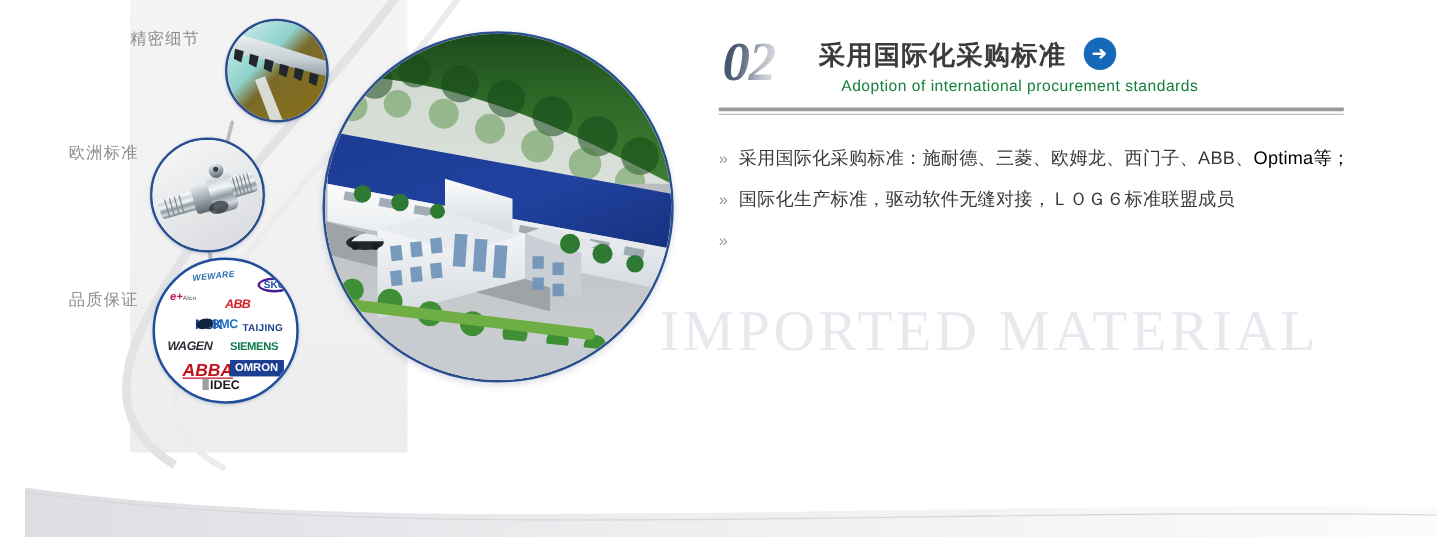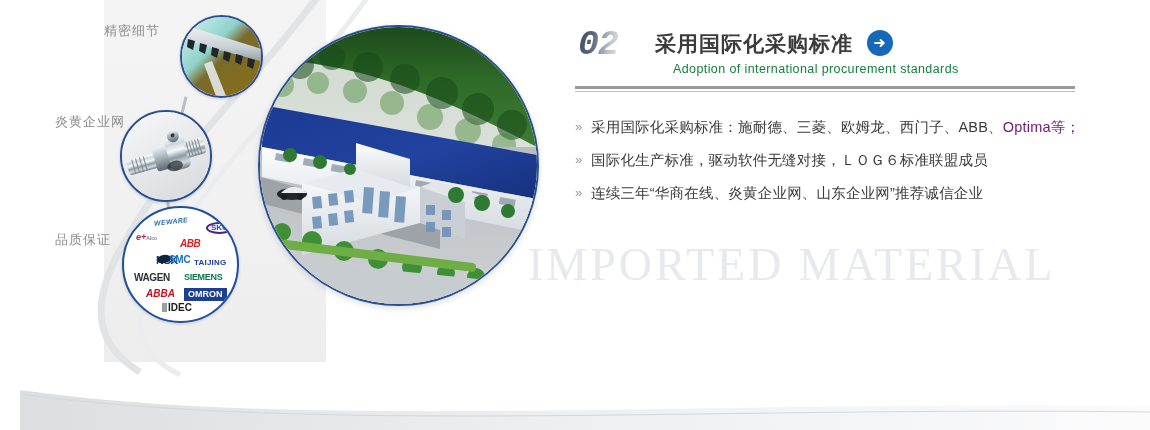--- a/index.html
+++ b/index.html
@@ -74,23 +74,23 @@
   .b-weware{ left:30px; top:10px;  font-size:7px;  color:#2f6fb2; font-style:italic; letter-spacing:.3px; transform:rotate(-6deg);}
   .b-sko   { left:82px; top:14px;  font-size:8px;  color:#1f4fa3; }
   .b-sko .ring{ display:inline-block; border:2px solid #4c1d95; border-radius:50%; padding:0px 3px; }
   .b-eplus { left:12px; top:25px;  font-size:9px;  color:#c2185b; font-style:italic;}
   .b-eplus small{ font-size:5px; color:#7a7f86; font-style:normal; }
   .b-abb   { left:56px; top:31px;  font-size:10px; color:#d62027; letter-spacing:-.5px;font-style:italic;}
   .b-nsk   { left:4px;  top:47px;  font-size:11px; color:#1b3f8f; letter-spacing:-.5px;margin-left:28px;}
   .b-smcdot{ left:33px; top:47px;  width:14px; height:8px; background:#10233f; border-radius:50% 50% 45% 45%; transform:rotate(-12deg);}
   .b-smc   { left:45px; top:47px;  font-size:10px; color:#1d6fc0; letter-spacing:-.3px;}
   .b-taijing{left:70px; top:51px;  font-size:8px;  color:#1b3f8f; letter-spacing:.2px;}
-  .b-wagen { left:10px; top:65px;  font-size:10px; color:#2c2f36; letter-spacing:-.4px;}
+  .b-wagen { left:10px; top:65px;  font-size:10px; color:#2c2f36; letter-spacing:-.4px;font-style:italic;}
   .b-siemens{left:60px; top:65px;  font-size:9px;  color:#0c7a4a; letter-spacing:-.3px;}
-  .b-abba  { left:22px; top:81px;  font-size:10px; color:#c1121f; font-style:italic;}
+  .b-abba  { left:22px; top:81px;  font-size:14px; color:#c1121f; font-style:italic;text-decoration:underline;}
   .b-omron { left:60px; top:80px;  font-size:9px;  color:#ffffff; background:#1c3f92; padding:1px 3px; border:1px solid #1c3f92;}
   .b-idec  { left:38px; top:95px;  font-size:10px; color:#1a1a1a; }
   .b-idec .bar{ display:inline-block; width:5px; height:9px; background:#9aa0a6; vertical-align:-1px; margin-right:1px;}
 
   
   .hero-circle{
     position:absolute; left:258px; top:25px; width:277px; height:277px;
     border-radius:50%; overflow:hidden;
     border:2px solid #2b4f8e;
     box-shadow:0 2px 6px rgba(30,50,90,.18);
@@ -98,22 +98,22 @@
   }
   .hero-inner{ position:absolute; inset:0; }
 
   
   .right{
     position:absolute; left:575px; top:22px; width:520px;
   }
   .head-row{ position:relative; height:62px; }
   .num-02{
     position:absolute; left:3px; top:6px;
-    font-family:Liberation Mono, monospace;
-    font-size:35px; font-weight:bold; font-style:italic;
+    font-family:Liberation Serif, serif;
+    font-size:44px; font-weight:bold; font-style:italic;
     line-height:1; letter-spacing:-1px;
     background:linear-gradient(100deg,#3c4d67 0%,#55627a 34%,#b9bec8 72%,#e3e5e9 100%);
     -webkit-background-clip:text; background-clip:text; color:transparent;
   }
   .title-cn{
     position:absolute; left:80px; top:8px;
     font-size:21px; font-weight:bold; color:#3b3b3b; letter-spacing:1px;
   }
   .arrow-badge{
     position:absolute; left:292px; top:8px;
@@ -133,42 +133,42 @@
   .bullets{ position:absolute; left:0; top:95px; width:520px; }
   .bullet{
     display:flex; align-items:flex-start; margin-bottom:13px;
   }
   .bullet .marker{
     color:#9a9a9a; font-size:13px; width:16px; flex:0 0 16px; line-height:20px;
   }
   .bullet .btext{
     font-size:14.5px; color:#3a3a3a; line-height:20px; letter-spacing:.2px;
   }
-  .accent{ color:#701a75; }
+  .accent{ color:#000000; }
 
   .watermark{
     position:absolute; left:528px; top:238px;
     font-family:"Liberation Serif","DejaVu Serif",serif;
     font-size:46px; color:#e7e9ef; letter-spacing:3px; white-space:nowrap;
   }
 </style>
 </head>
 <body>
 
 <div class="left-panel"></div>
 
 <div class="left-stage">
   <svg class="sweep" viewBox="0 0 600 380">
     <path d="M 330 -20 C 250 90, 175 150, 120 250 C 90 305, 95 345, 140 372" fill="none" stroke="#e2e3e5" stroke-width="7"></path>
     <path d="M 380 -20 C 300 95, 215 160, 160 265 C 128 320, 135 352, 180 375" fill="none" stroke="#ebecee" stroke-width="5"></path>
   </svg>
 </div>
 
 <div class="side-label lbl-1">精密细节</div>
-<div class="side-label lbl-2">炎黄企业网</div>
+<div class="side-label lbl-2">欧洲标准</div>
 <div class="side-label lbl-3">品质保证</div>
 
 <div class="connector conn-a"></div>
 <div class="connector conn-b"></div>
 
 <div class="circ circ-gear">
   <svg class="gear-bg" viewBox="0 0 79 79" preserveAspectRatio="none">
     <defs>
       <linearGradient id="gbg" x1="0" y1="0" x2="1" y2="1">
         <stop offset="0%" stop-color="#d9f0ee"></stop>
@@ -399,21 +399,20 @@
     <div class="bullet">
       <span class="marker">»</span>
       <span class="btext"><span>采用国际化采购标准：施耐德、三菱、欧姆龙、西门子、ABB、</span><span class="accent">Optima等；</span></span>
     </div>
     <div class="bullet">
       <span class="marker">»</span>
       <span class="btext">国际化生产标准，驱动软件无缝对接，ＬＯＧ６标准联盟成员</span>
     </div>
     <div class="bullet">
       <span class="marker">»</span>
-      <span class="btext">连续三年“华商在线、炎黄企业网、山东企业网”推荐诚信企业</span>
     </div>
   </div>
 </div>
 
 <div class="watermark">IMPORTED  MATERIAL</div>
 
 <div class="bottom-swoosh">
   <svg viewBox="0 0 1150 70" preserveAspectRatio="none" width="1150" height="70">
     <defs>
       <linearGradient id="sw1" x1="0" y1="0" x2="1" y2="0">

